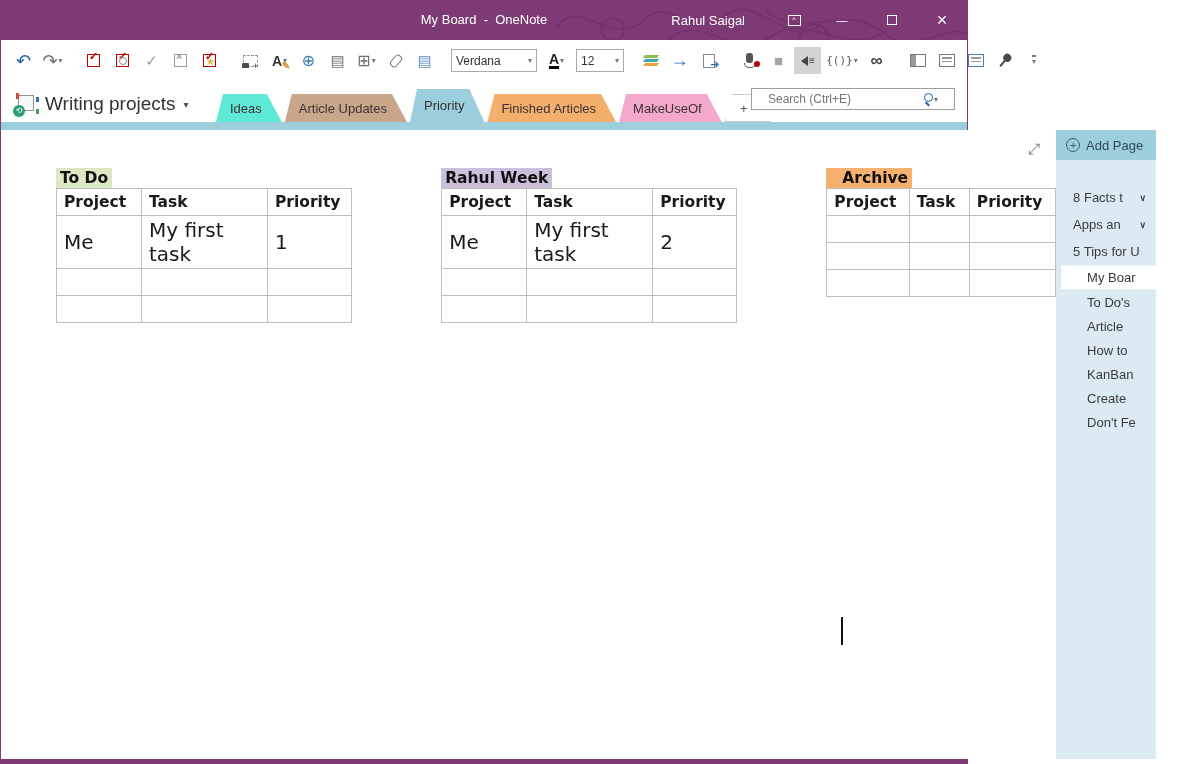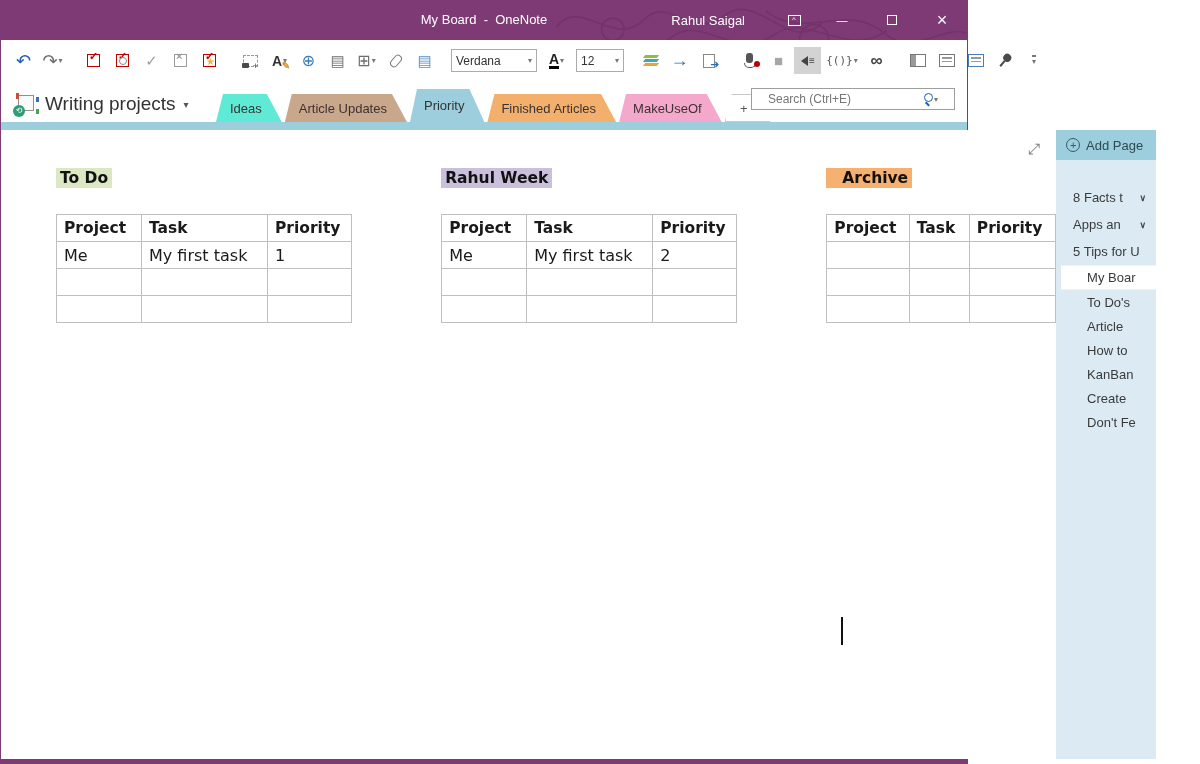--- a/index.html
+++ b/index.html
@@ -92,22 +92,22 @@
   .content-row { flex:1; display:flex; min-height:0; }
   .main { flex:1; background:#fff; position:relative; font-family:"DejaVu Sans", sans-serif; }
   .expand-icon { position:absolute; right:16px; top:10px; color:#777; font-size:15px; }
   .page-title-wrap { margin:20px 0 0 55px; width:300px; border-bottom:1px solid #E2E2E2; padding-bottom:8px; }
   .page-title { font-size:28px; color:#1E1E1E; font-weight:normal; }
   .date-row { margin:6px 0 0 55px; display:flex; gap:55px; font-size:12.5px; color:#5A5A5A; }
   .sections { display:flex; margin:38px 0 0 55px; }
   .section { width:394px; }
   .section:last-child { width:auto; }
   .sec-heading { display:inline-block; font-size:15.5px; font-weight:bold; color:#111; padding:1px 4px; }
-  table.kanban { border-collapse:collapse; margin-top:26px; }
-  table.kanban th, table.kanban td { border:1px solid #BFBFBF; font-size:16px; color:#1A1A1A; padding:2px 7px; height:27px; text-align:left; vertical-align:middle; }
+  table.kanban { border-collapse:collapse; }
+  table.kanban th, table.kanban td { border:1px solid #BFBFBF; font-size:20px; color:#1A1A1A; padding:2px 7px; height:27px; text-align:left; vertical-align:middle; }
   table.kanban th { font-size:15.5px; font-weight:bold; }
   .t12 .c1{width:85px;} .t12 .c2{width:126px;} .t12 .c3{width:84px;}
   .t3 .c1{width:84px;} .t3 .c2{width:62px;} .t3 .c3{width:88px;}
   .caret { position:absolute; left:840px; top:487px; width:2px; height:28px; background:#111; }
 
   
   .aside { width:100px; flex:0 0 100px; background:#DCEBF3; display:flex; flex-direction:column; }
   .addpage { height:30px; display:flex; align-items:center; gap:6px; padding-left:10px; font-size:13px; color:#2F4A52; }
   .addpage .pluscirc { width:14px; height:14px; border:1.3px solid #3D5A63; border-radius:50%; display:flex; align-items:center; justify-content:center; font-size:11px; line-height:11px; color:#3D5A63; }
   .pagelist { padding-top:24px; font-size:13px; color:#3A3A3A; }

